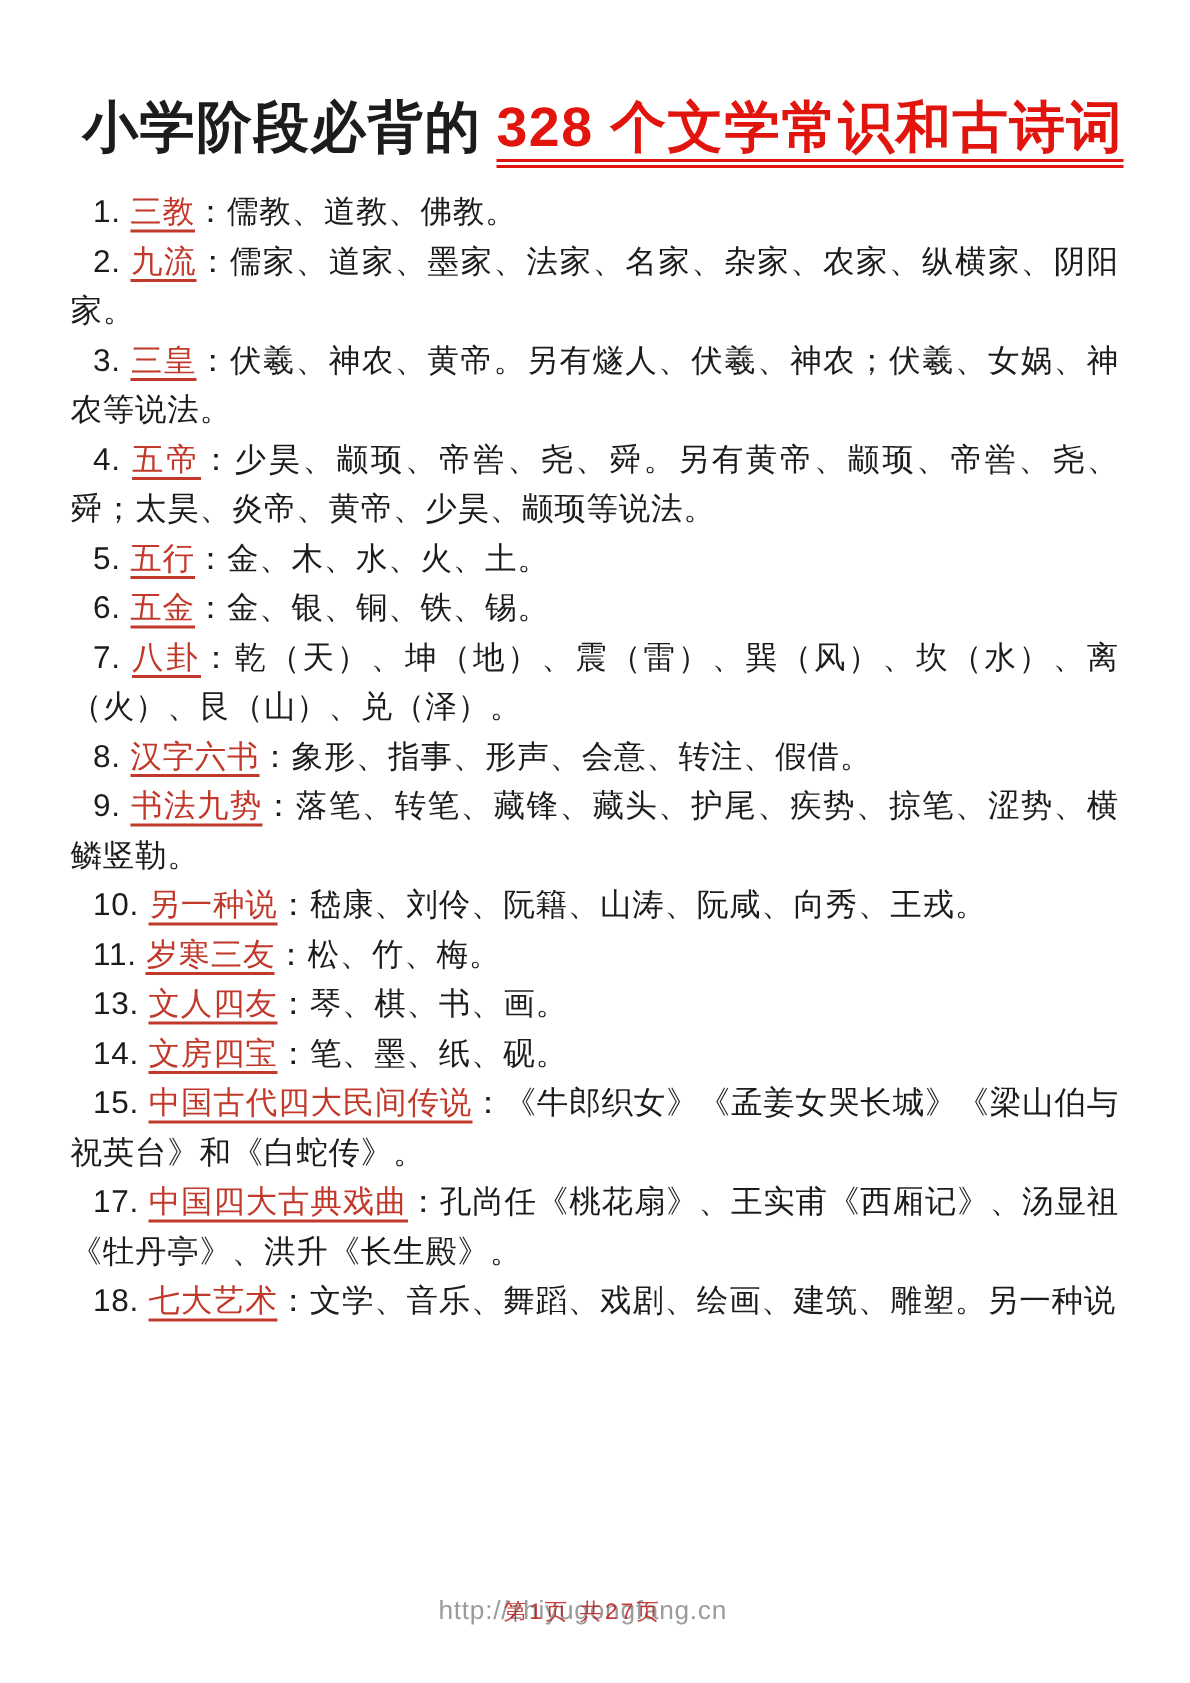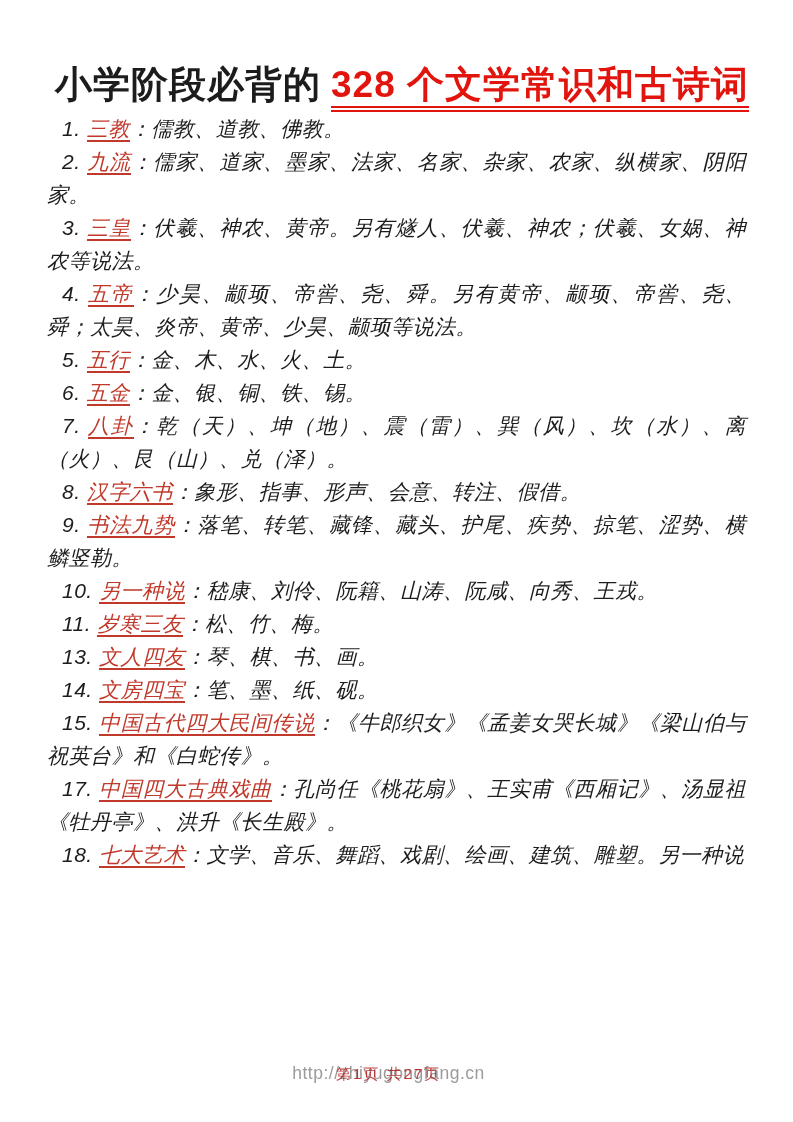--- a/index.html
+++ b/index.html
@@ -45,21 +45,21 @@
     font-size:23px;
     font-weight:bold;
     line-height:30px;
     color:var(--ink);
   }
   .section .hl{
     background:var(--hl-green);
     padding:3px 46px 3px 1px;
   }
   
-  .list{margin-top:4px;font-style:italic;}
+  .list{margin-top:17px;}
   .item{
     margin:0;
     font-size:21px;
     line-height:33px;
     text-align:justify;
     text-indent:15px;
     color:var(--ink);
     letter-spacing:0.5px;
   }
   .item .term{

